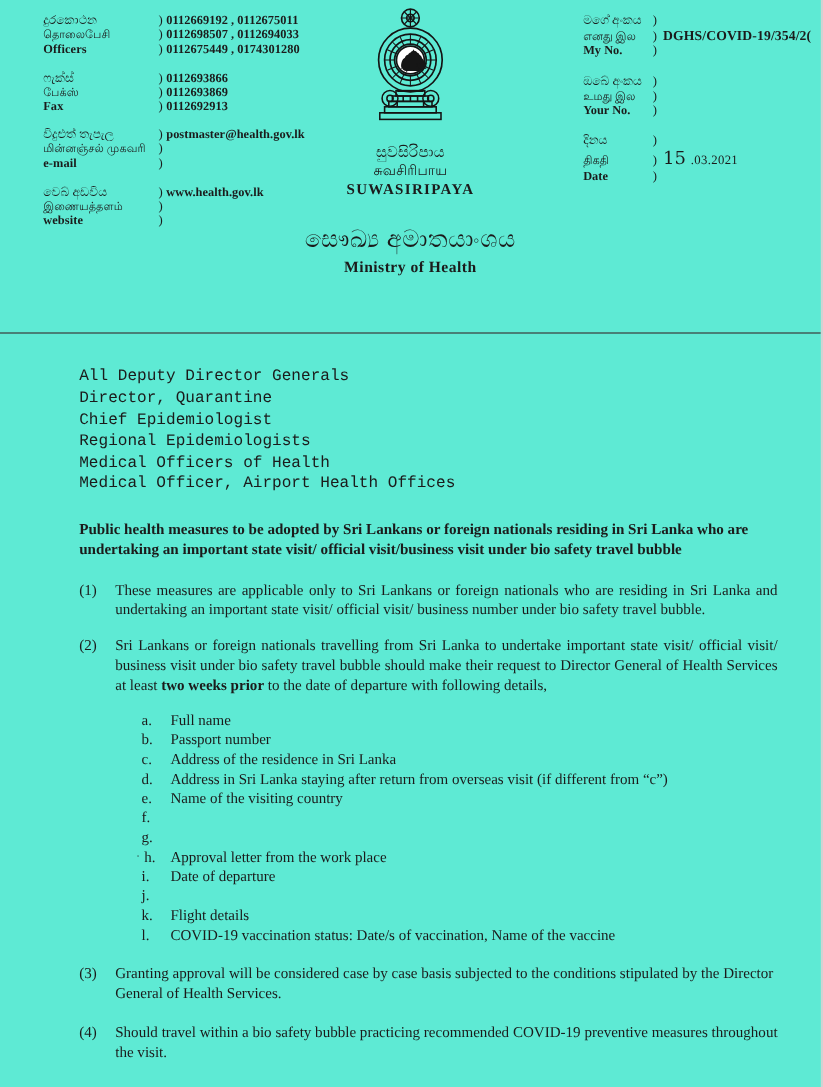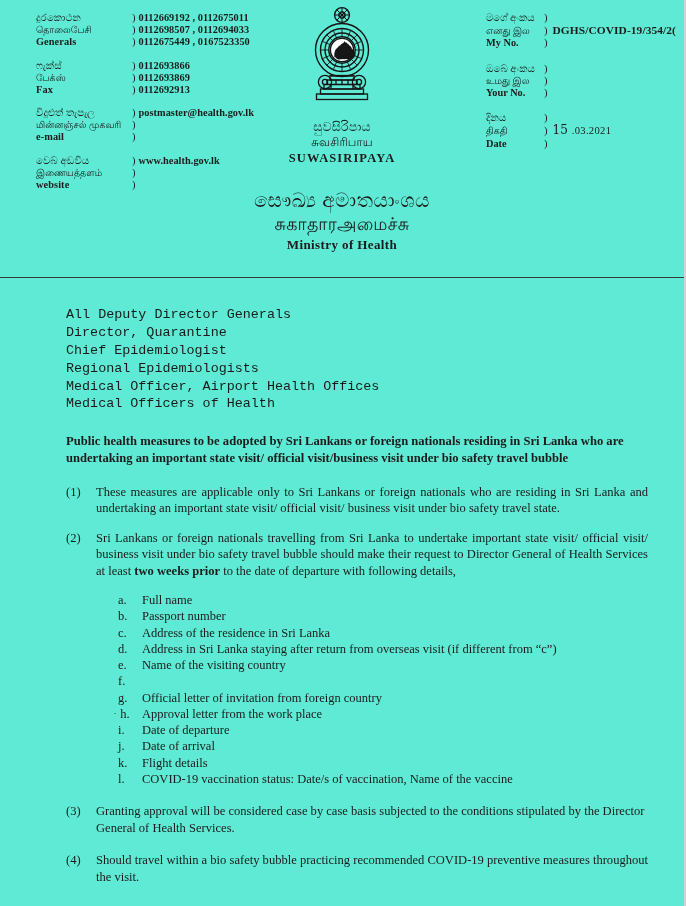--- a/index.html
+++ b/index.html
@@ -122,21 +122,21 @@
     font-weight: bold;
     letter-spacing: .1px;
   }
   .r-value.date {
     font-weight: normal;
     font-size: 10.6px;
     letter-spacing: .3px;
   }
   .handwritten {
     font-family: "DejaVu Serif", serif;
-    font-size: 12px;
+    font-size: 15px;
     padding-right: 4px;
     text-align: center;
   }
 
   
   .ministry {
     position: absolute;
     left: 0; right: 0;
     top: 189px;
     text-align: center;
@@ -248,23 +248,23 @@
           <span class="c-label sin">දුරකොථන</span>
           <span class="c-paren">)</span>
           <span class="c-value">0112669192 , 0112675011</span>
         </div>
         <div class="contact-row">
           <span class="c-label tam">தொலைபேசி</span>
           <span class="c-paren">)</span>
           <span class="c-value">0112698507 , 0112694033</span>
         </div>
         <div class="contact-row">
-          <span class="c-label eng">Generals</span>
-          <span class="c-paren">)</span>
-          <span class="c-value">0112675449 , 0167523350</span>
+          <span class="c-label eng">Officers</span>
+          <span class="c-paren">)</span>
+          <span class="c-value">0112675449 , 0174301280</span>
         </div>
       </div>
 
       <div class="contact-group">
         <div class="contact-row">
           <span class="c-label sin">ෆැක්ස්</span>
           <span class="c-paren">)</span>
           <span class="c-value">0112693866</span>
         </div>
         <div class="contact-row">
@@ -434,43 +434,42 @@
         <div class="ref-row">
           <span class="r-label eng">Date</span>
           <span class="r-paren">)</span>
         </div>
       </div>
 
     </div>
 
     <div class="ministry">
       <div class="min-si">සෞඛ්‍ය අමාත‍යාංශය</div>
-      <div class="min-ta">சுகாதாரஅமைச்சு</div>
       <div class="min-en">Ministry of Health</div>
     </div>
 
     <div class="rule"></div>
   </div>
 
   <div class="body-area">
 
     <div class="addressees">
       <div class="addressee">All Deputy Director Generals</div>
       <div class="addressee">Director, Quarantine</div>
       <div class="addressee">Chief Epidemiologist</div>
       <div class="addressee">Regional Epidemiologists</div>
+      <div class="addressee">Medical Officers of Health</div>
       <div class="addressee">Medical Officer, Airport Health Offices</div>
-      <div class="addressee">Medical Officers of Health</div>
     </div>
 
     <div class="subject">Public health measures to be adopted by Sri Lankans or foreign nationals residing in Sri Lanka who are undertaking an important state visit/ official visit/business visit under bio safety travel bubble</div>
 
     <div class="clause">
       <span class="clause-num">(1)</span>
-      <span class="clause-body">These measures are applicable only to Sri Lankans or foreign nationals who are residing in Sri Lanka and undertaking an important state visit/ official visit/ business visit under bio safety travel state.</span>
+      <span class="clause-body">These measures are applicable only to Sri Lankans or foreign nationals who are residing in Sri Lanka and undertaking an important state visit/ official visit/ business number under bio safety travel bubble.</span>
     </div>
 
     <div class="clause">
       <span class="clause-num">(2)</span>
       <span class="clause-body"><span>Sri Lankans or foreign nationals travelling from Sri Lanka to undertake important state visit/ official visit/ business visit under bio safety travel bubble should make their request to Director General of Health Services at least </span><b>two weeks prior</b><span> to the date of departure with following details,</span></span>
     </div>
 
     <ul class="sublist">
       <li>
           <span class="sub-mark">a.</span>
@@ -490,33 +489,31 @@
         </li>
       <li>
           <span class="sub-mark">e.</span>
           <span class="sub-text">Name of the visiting country</span>
         </li>
       <li>
           <span class="sub-mark">f.</span>
         </li>
       <li>
           <span class="sub-mark">g.</span>
-          <span class="sub-text">Official letter of invitation from foreign country</span>
         </li>
       <li>
           <span class="sub-mark tick">h.</span>
           <span class="sub-text">Approval letter from the work place</span>
         </li>
       <li>
           <span class="sub-mark">i.</span>
           <span class="sub-text">Date of departure</span>
         </li>
       <li>
           <span class="sub-mark">j.</span>
-          <span class="sub-text">Date of arrival</span>
         </li>
       <li>
           <span class="sub-mark">k.</span>
           <span class="sub-text">Flight details</span>
         </li>
       <li>
           <span class="sub-mark">l.</span>
           <span class="sub-text">COVID-19 vaccination status: Date/s of vaccination, Name of the vaccine</span>
         </li>
     </ul>

